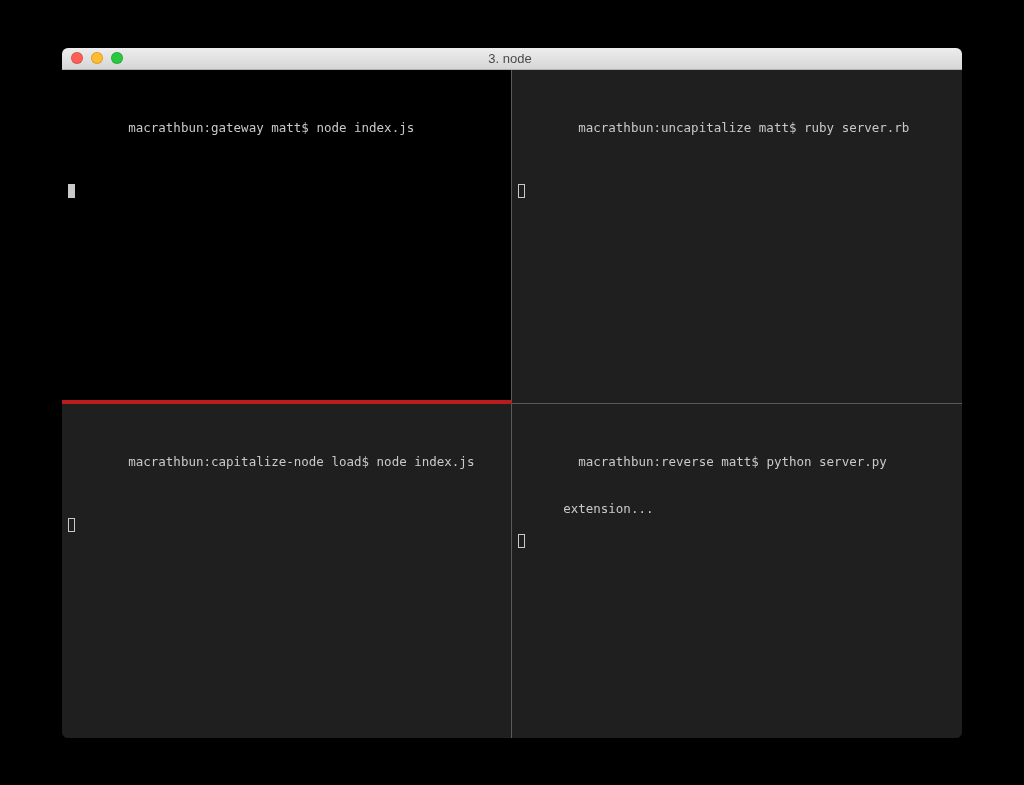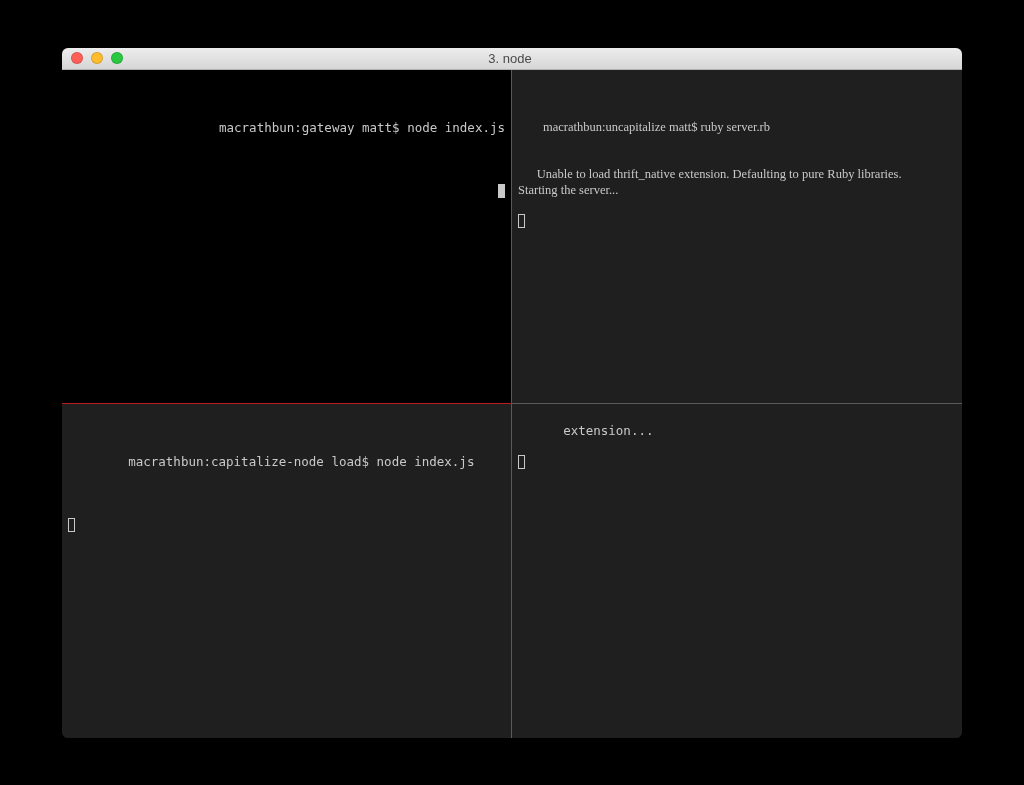--- a/index.html
+++ b/index.html
@@ -65,22 +65,22 @@
     .pane {
       font-size: 12.5px;
       line-height: 1.25;
       color: #c9c9c9;
       padding: 4px 6px 6px 6px;
       overflow: hidden;
       white-space: pre-wrap;
       word-break: break-all;
       position: relative;
     }
-    .pane.top-left    { background: #000000; border-right: 1px solid #5a5a5a; border-bottom: 1px solid #b91c1c; text-align: right; }
-    .pane.top-right   { background: #1f1f1f; border-bottom: 1px solid #5a5a5a; font-family: Liberation Serif, serif; }
+    .pane.top-left    { background: #000000; border-right: 1px solid #5a5a5a; border-bottom: 4px solid #b91c1c; }
+    .pane.top-right   { background: #1f1f1f; border-bottom: 1px solid #5a5a5a; }
     .pane.bottom-left { background: #1f1f1f; border-right: 1px solid #5a5a5a; }
     .pane.bottom-right{ background: #1f1f1f; }
     .prompt { color: #c9c9c9; }
     .command { color: #c9c9c9; }
     .output { color: #c9c9c9; }
     .cursor {
       display: inline-block;
       width: 7px;
       height: 14px;
       vertical-align: text-bottom;
@@ -113,31 +113,32 @@
       <span class="line">
         <span class="prompt">macrathbun:gateway matt$ </span><span class="command">node index.js</span>
       </span>
       <span class="line"><span class="cursor solid"></span></span>
     </div>
 
     <div class="pane top-right">
       <span class="line">
         <span class="prompt">macrathbun:uncapitalize matt$ </span><span class="command">ruby server.rb</span>
       </span>
-      <span class="output">Unable to load thrift_native extension. Defaulting to pure Ruby libraries.
-Starting the server...</span>
       <span class="line"><span class="cursor hollow"></span></span>
     </div>
 
     <div class="pane bottom-left">
       <span class="line">
         <span class="prompt">macrathbun:capitalize-node load$ </span><span class="command">node index.js</span>
       </span>
       <span class="line"><span class="cursor hollow"></span></span>
     </div>
 
     <div class="pane bottom-right">
+      <span class="line">
+        <span class="prompt">macrathbun:reverse matt$ </span><span class="command">python server.py</span>
+      </span>
       <span class="output">extension...</span>
       <span class="line"><span class="cursor hollow"></span></span>
     </div>
 
   </div>
 </div>
 
 </body></html>

